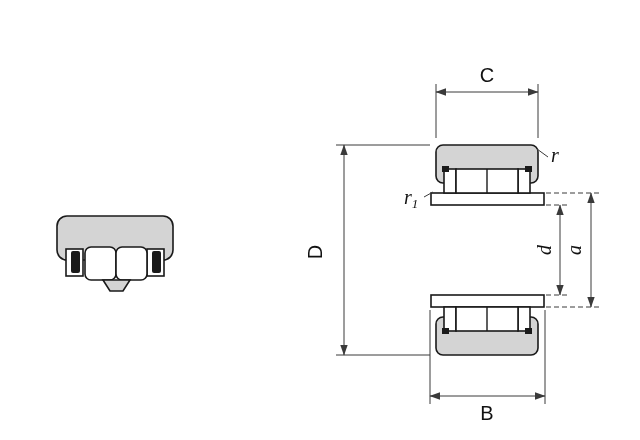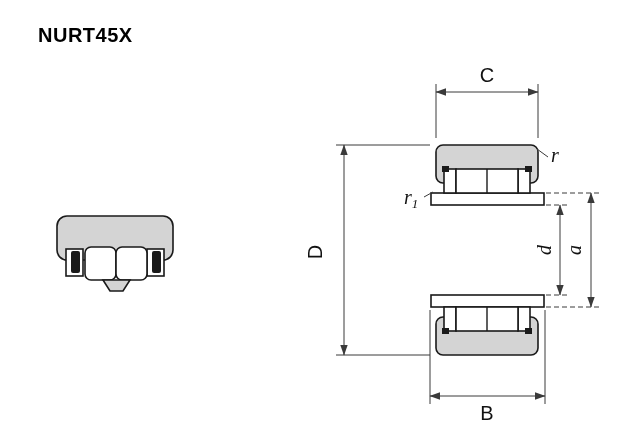--- a/index.html
+++ b/index.html
@@ -30,21 +30,20 @@
   .leader{stroke:var(--dim);stroke-width:1;fill:none;}
   .dimtext{font-family:"Liberation Sans", sans-serif;font-size:20px;fill:#111;}
   .dimtext-lc{font-family:"Liberation Serif", serif;font-style:italic;font-size:20px;fill:#111;}
   .subtext{font-size:13px;}
 </style>
 </head>
 <body>
 
 <div id="canvas">
 
-  <div id="part-title">NURT45X</div>
 
   <svg width="640" height="440" viewBox="0 0 640 440">
     <defs>
       <marker id="arr" viewBox="0 0 10 7" markerWidth="11" markerHeight="8" refX="9.5" refY="3.5" orient="auto-start-reverse">
         <path d="M0,0 L10,3.5 L0,7 Z" fill="#3a3a3a"></path>
       </marker>
     </defs>
 
     <g>
       <rect class="ring" x="57" y="216" width="116" height="44" rx="10"></rect>

